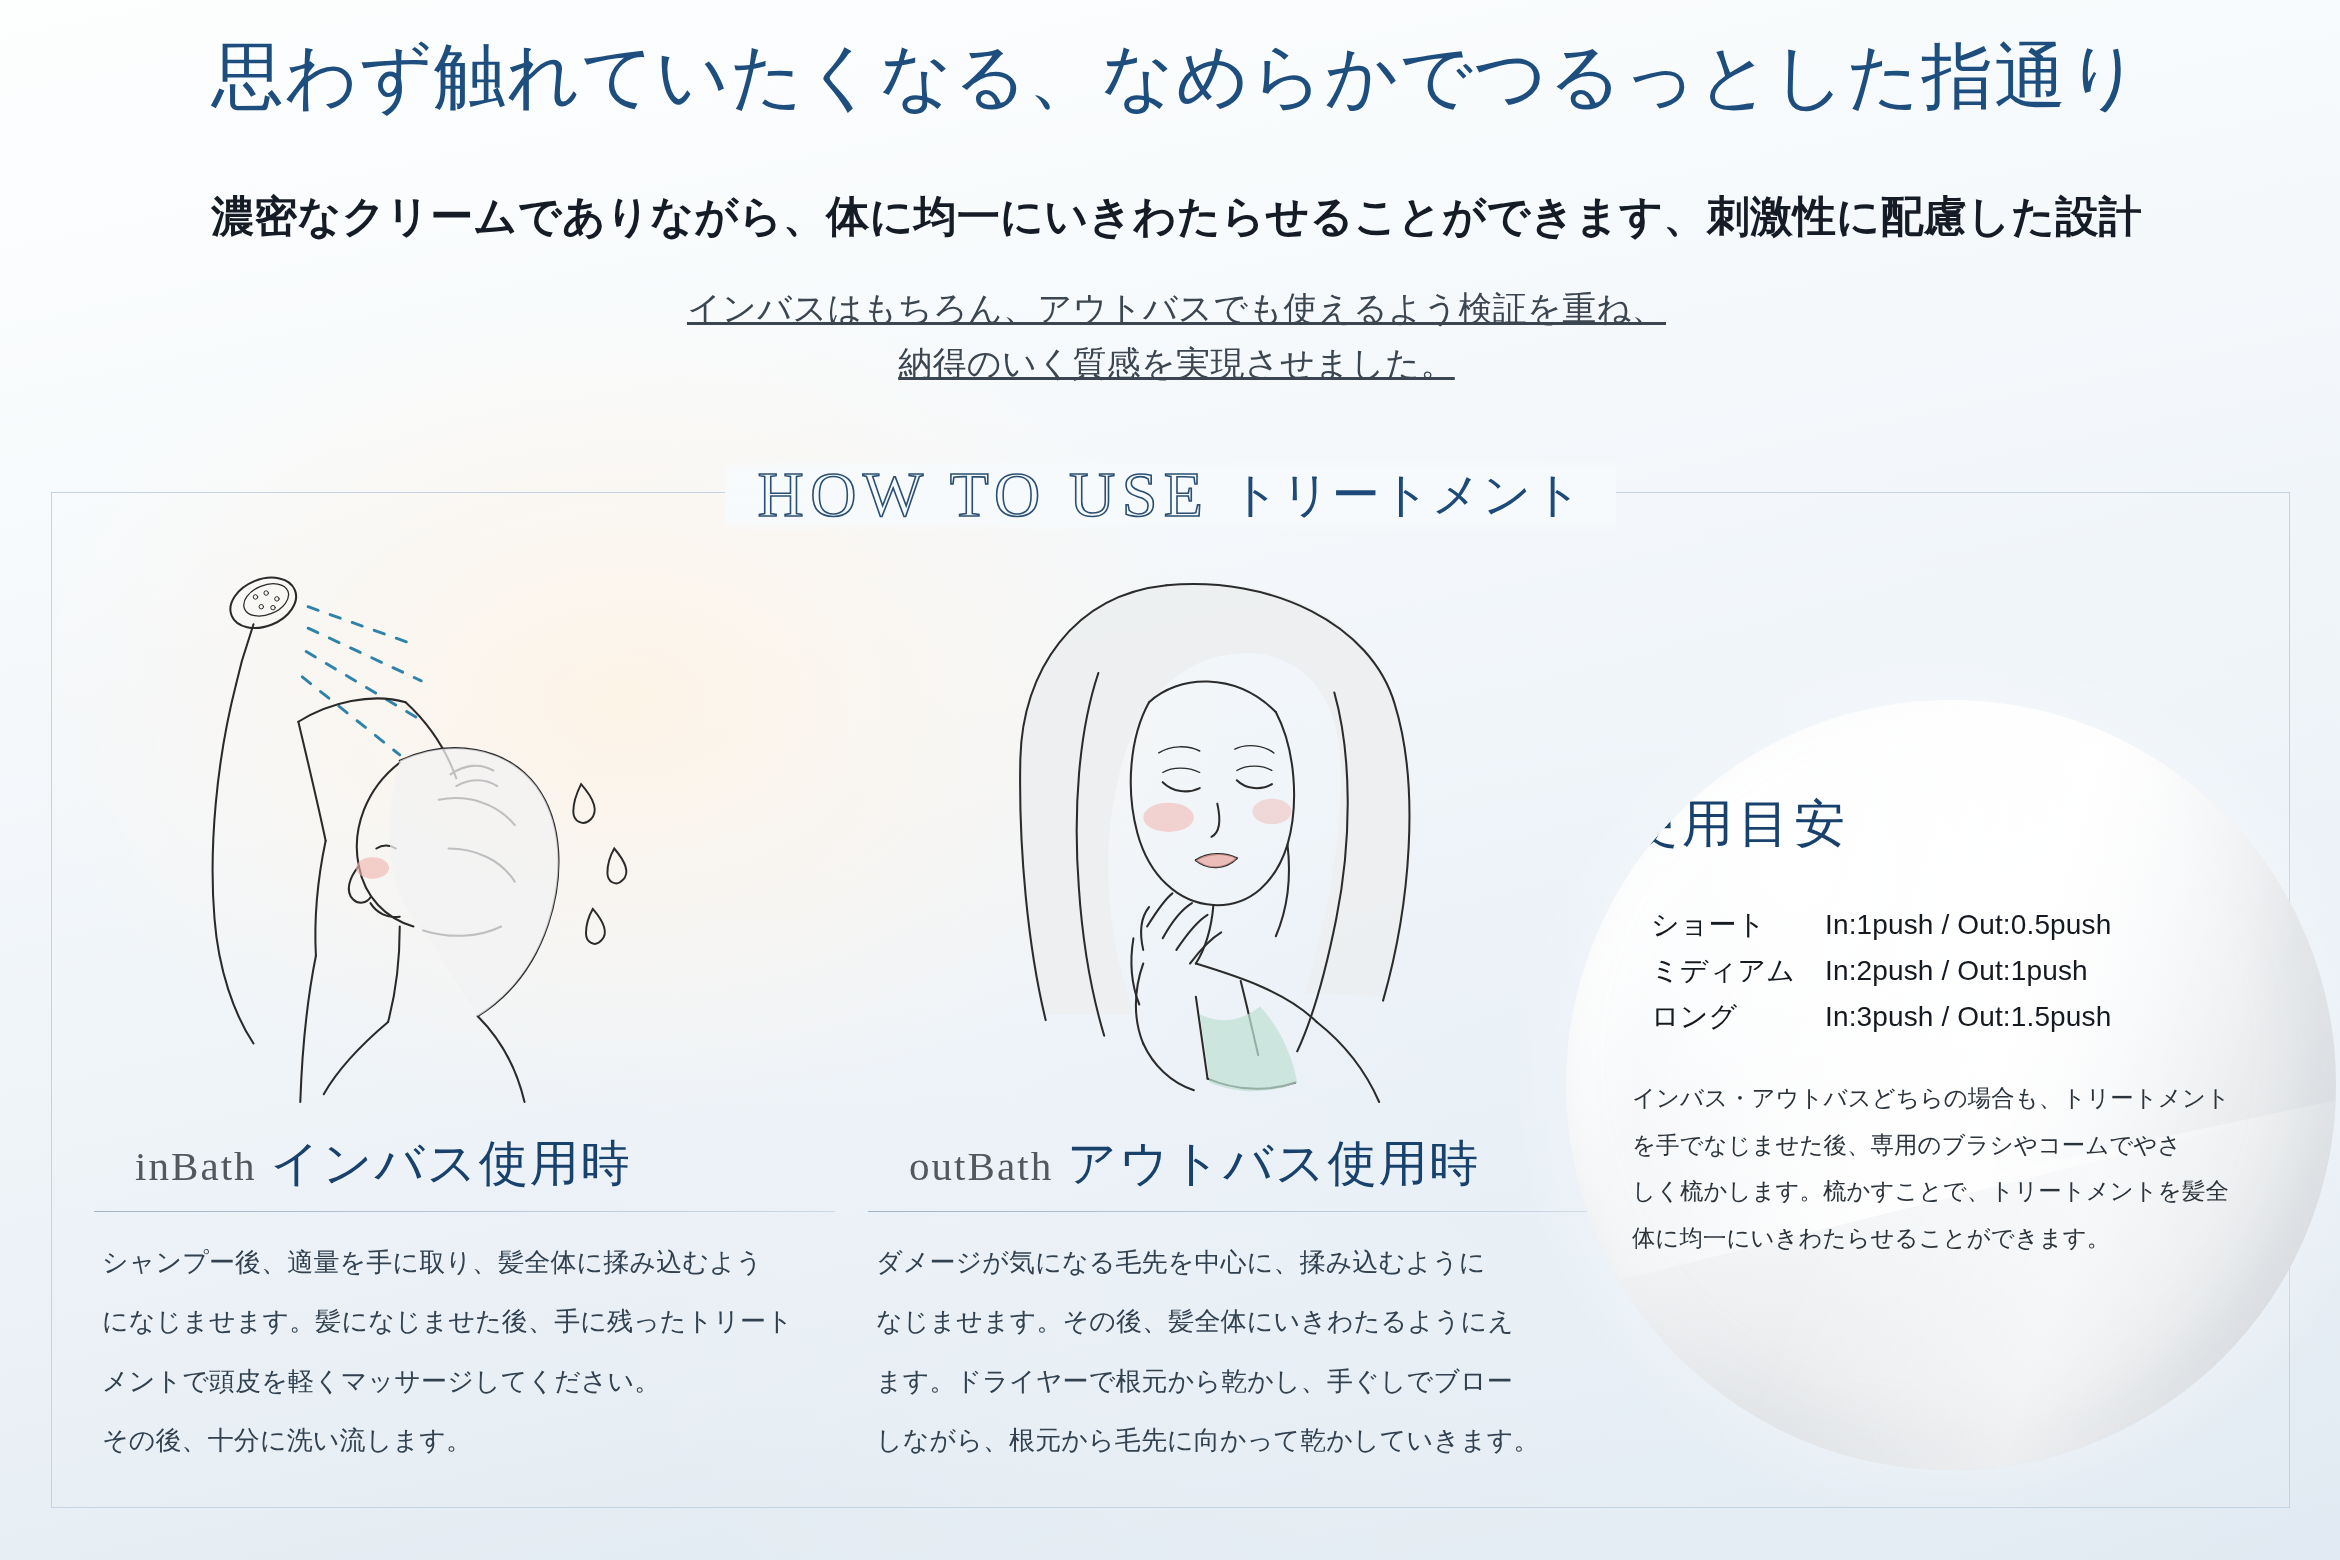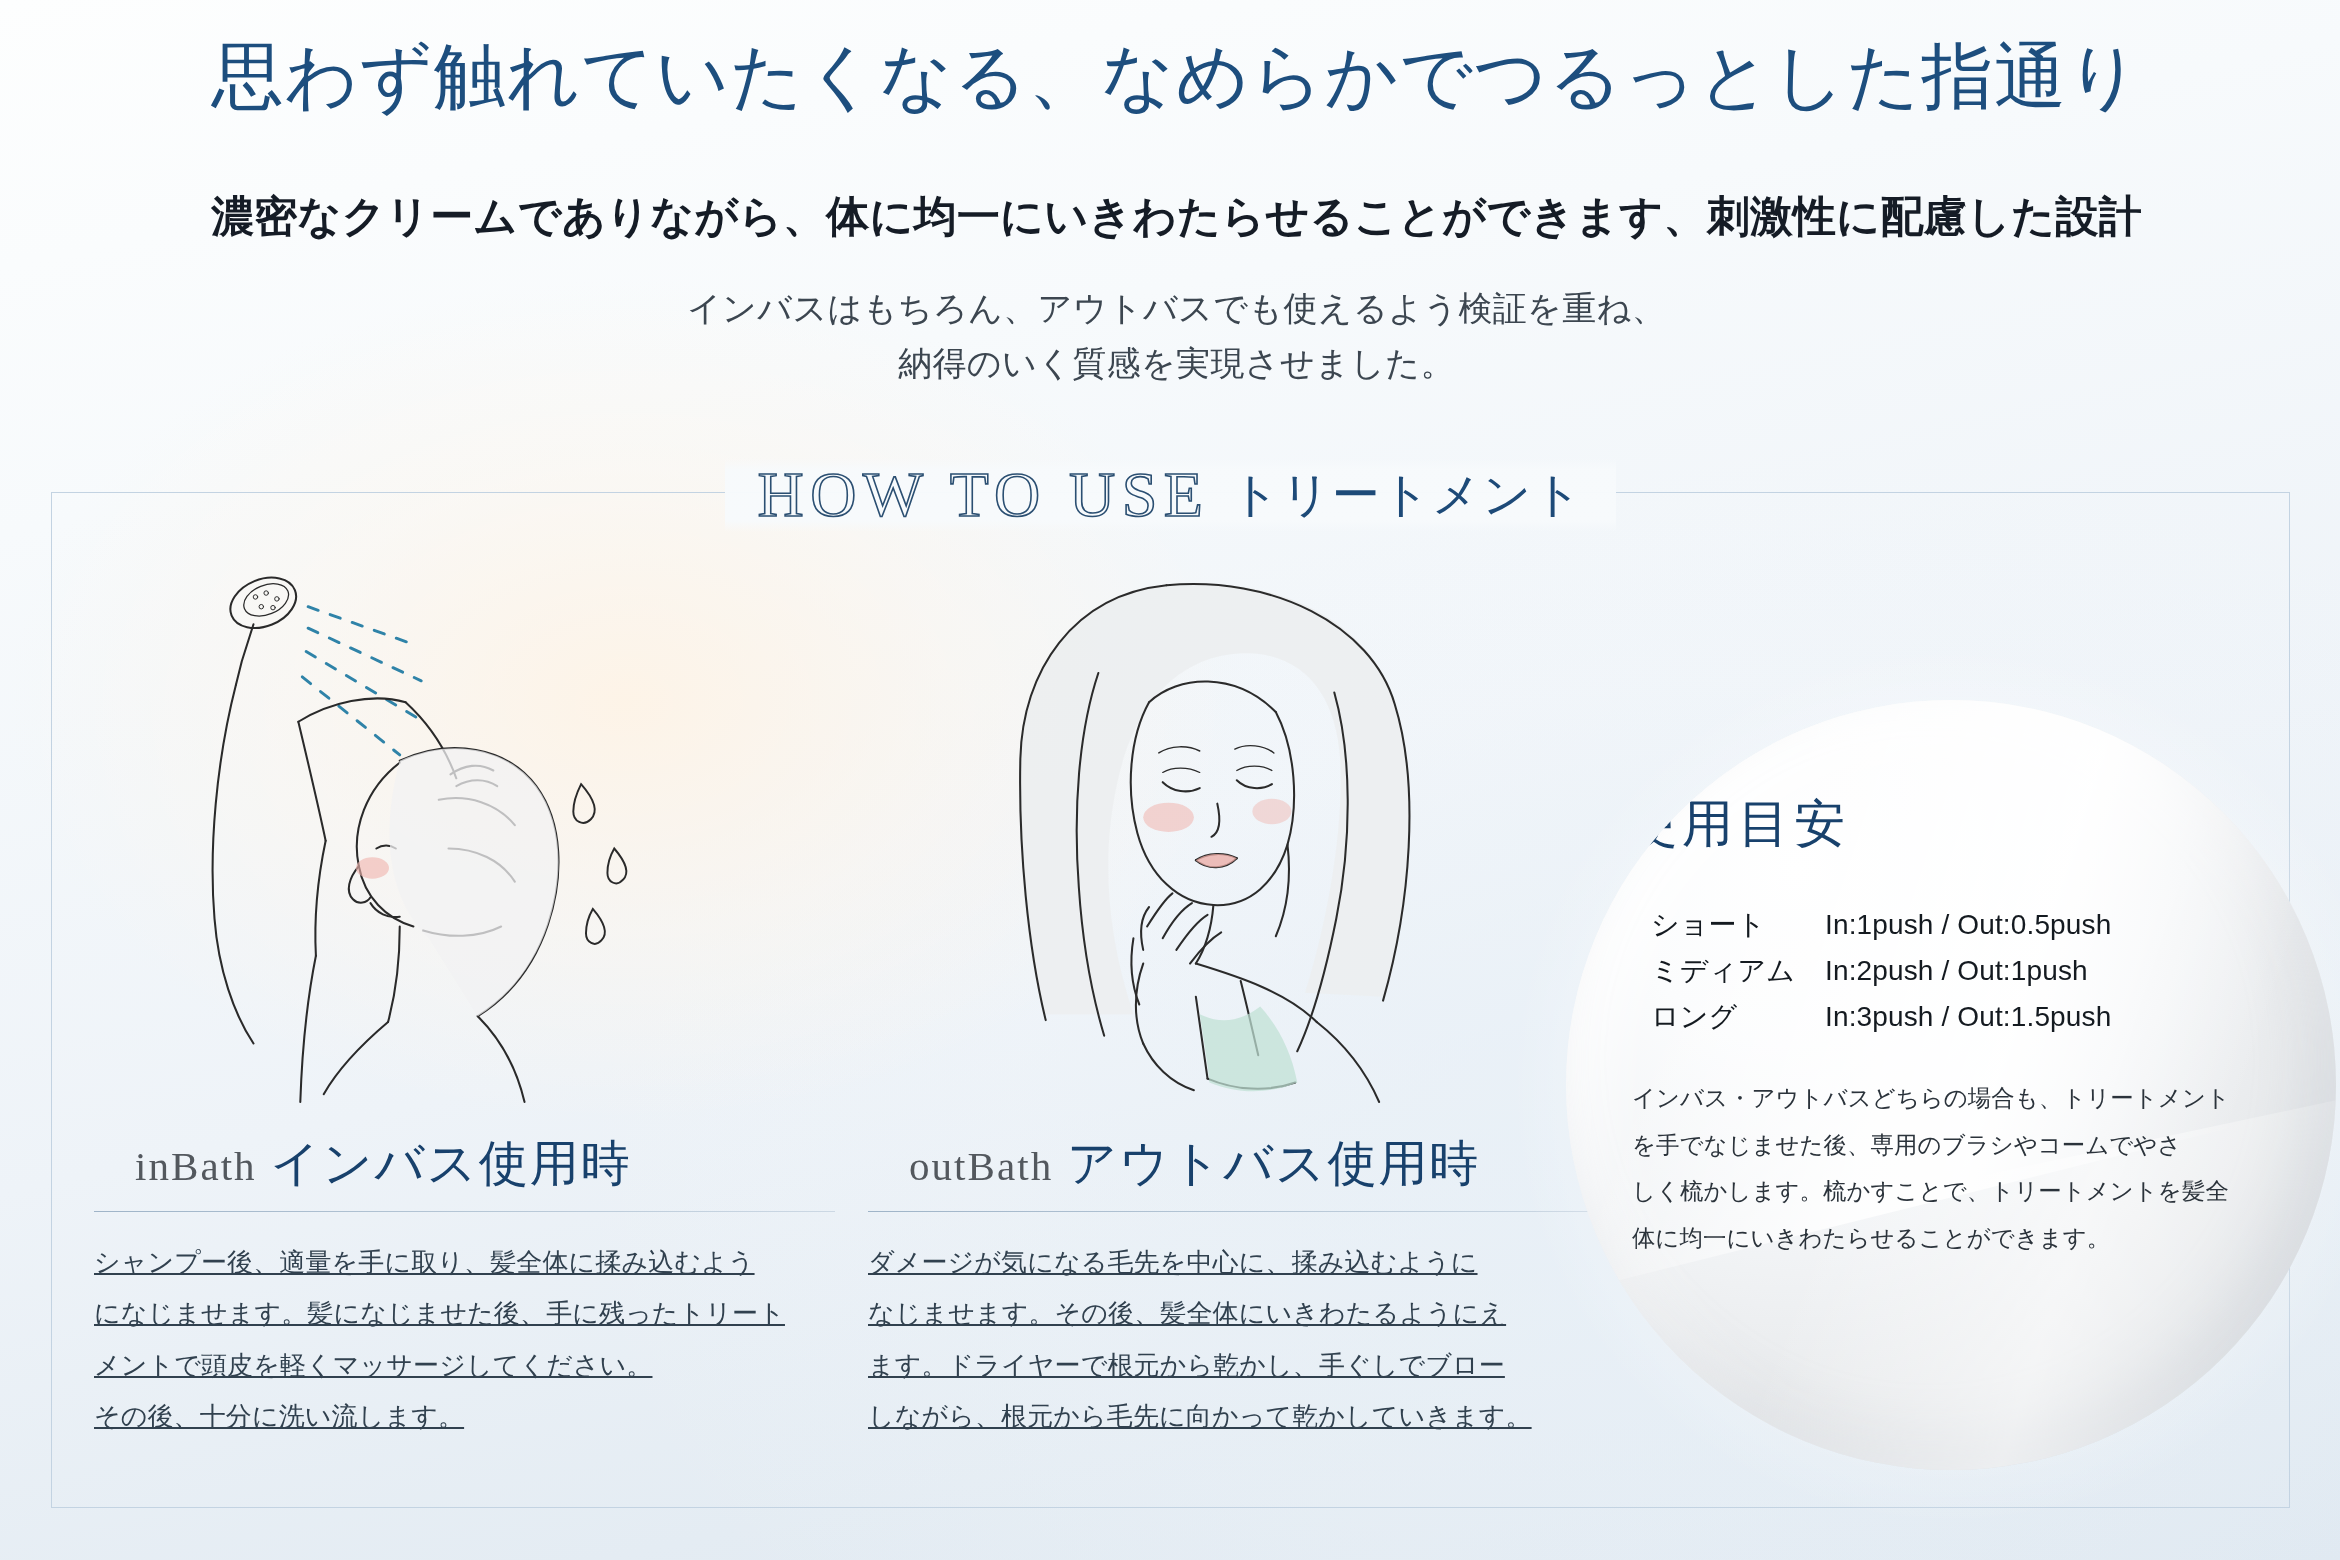--- a/index.html
+++ b/index.html
@@ -43,20 +43,21 @@
     color:#151c26;
     white-space:nowrap;
   }
 
   #lead{
     top:281px;
     font-size:34px;
     line-height:1.62;
     letter-spacing:0.01em;
     color:#3c4650;
+    text-decoration:underline;
   }
 
   
   #panel{
     position:absolute;
     left:51px; top:492px;
     width:2239px; height:1016px;
     border:1px solid #c3d3e2;
     background:transparent;
   }
@@ -126,21 +127,21 @@
     height:1px;
     background:linear-gradient(90deg,#9fb4c8 0%, #b9c9d8 60%, #ccd8e4 100%);
   }
   .body-txt{
     margin-top:25px;
     font-size:26px;
     line-height:1.98;
     letter-spacing:0.005em;
     color:#31414f;
   }
-  .body-txt p{ margin:0;text-decoration:underline; }
+  .body-txt p{ margin:8px; }
 
   
   #sphere{
     position:absolute;
     left:1566px; top:700px;
     width:770px; height:770px;
     border-radius:50%;
     background:
       radial-gradient(circle at 30% 22%, #ffffff 0%, #fbfcfd 22%, #f2f4f6 46%, #e9ebed 64%, #dfe2e5 80%, #d6dade 100%);
     box-shadow: inset -21.5px -25px 59px rgba(175,183,192,0.30),

